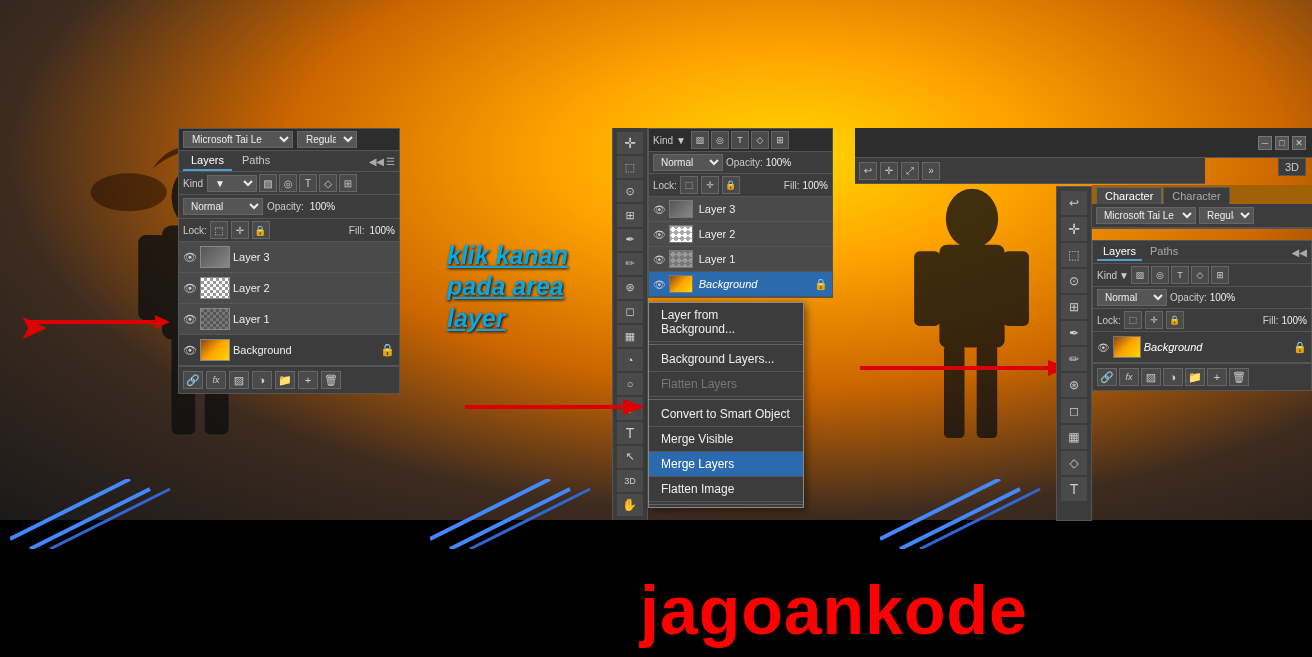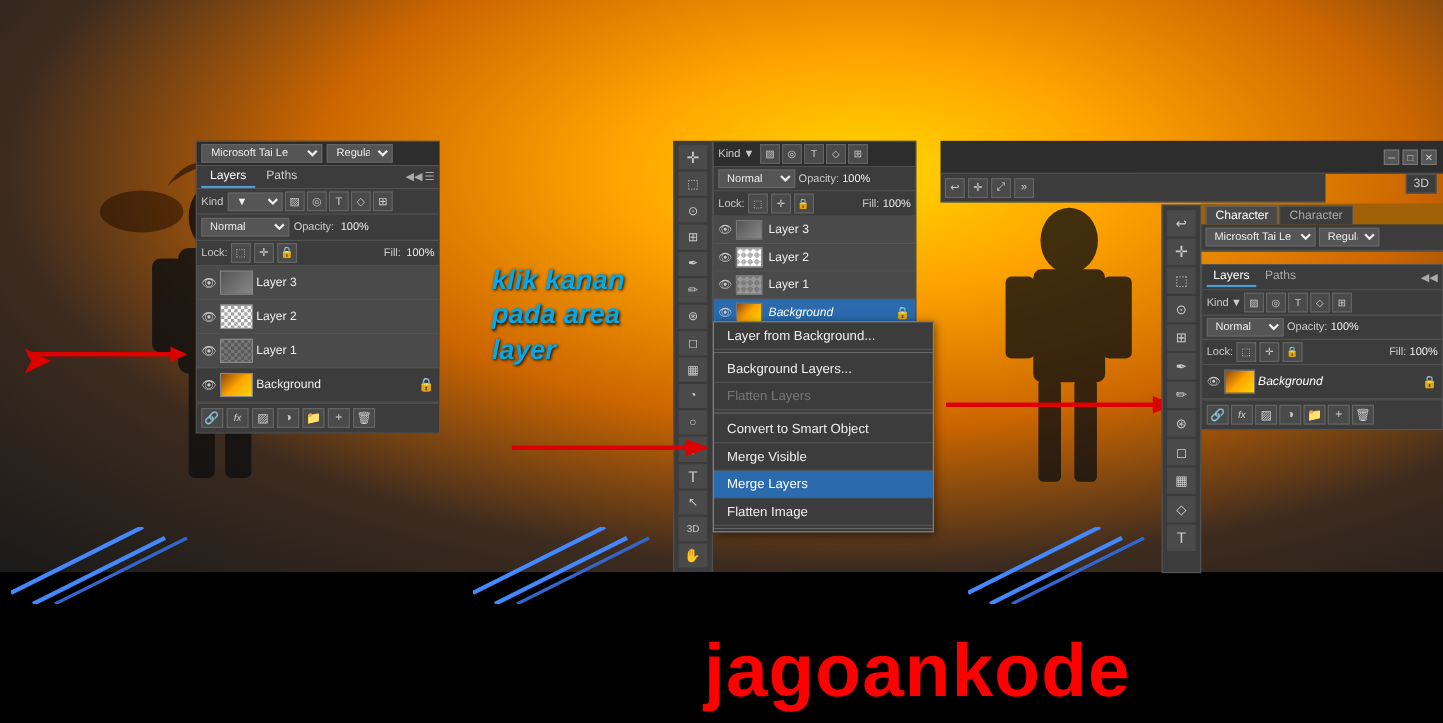--- a/index.html
+++ b/index.html
@@ -277,23 +277,23 @@
       font-size: 12px;
       display: flex;
       align-items: center;
       justify-content: center;
       cursor: pointer;
     }
 
     
     .context-menu {
       position: absolute;
-      top: 292px;
+      top: 302px;
       left: 648px;
-      width: 201px;
+      width: 156px;
       background: #3c3c3c;
       border: 1px solid #888;
       box-shadow: 2px 2px 8px rgba(0,0,0,0.5);
       z-index: 100;
     }
 
     .ctx-item {
       padding: 5px 12px;
       font-size: 12px;
       color: #eee;
@@ -567,21 +567,21 @@
   <div class="ctx-item">Background Layers...</div>
   <div class="ctx-item disabled">Flatten Layers</div>
   <div class="ctx-divider"></div>
   <div class="ctx-item">Convert to Smart Object</div>
   <div class="ctx-item">Merge Visible</div>
   <div class="ctx-item highlighted">Merge Layers</div>
   <div class="ctx-item">Flatten Image</div>
   <div class="ctx-divider"></div>
 </div>
 
-<div style="position:absolute;top:240px;left:447px;color:#00aaee;font-size:25px;font-weight:bold;font-style:italic;line-height:1.25;text-shadow:1px 1px 3px #000;">
+<div style="position:absolute;top:240px;left:447px;color:#00aaee;font-size:25px;font-weight:bold;font-style:italic;line-height:1.25;text-shadow:1px 1px 3px #000;text-decoration:underline;">
   klik kanan<br>pada area<br>layer
 </div>
 
 <svg style="position:absolute;top:393px;left:465px;width:185px;height:28px;">
   <line x1="0" y1="14" x2="170" y2="14" stroke="#dd0000" stroke-width="4"></line>
   <polygon points="158,6 180,14 158,22" fill="#dd0000"></polygon>
 </svg>
 
 <div style="position:absolute;top:128px;left:855px;right:0;height:30px;background:#2d2d2d;border-bottom:1px solid #555;display:flex;align-items:center;justify-content:flex-end;padding:0 6px;gap:3px;">
   <div class="win-btn">─</div>

